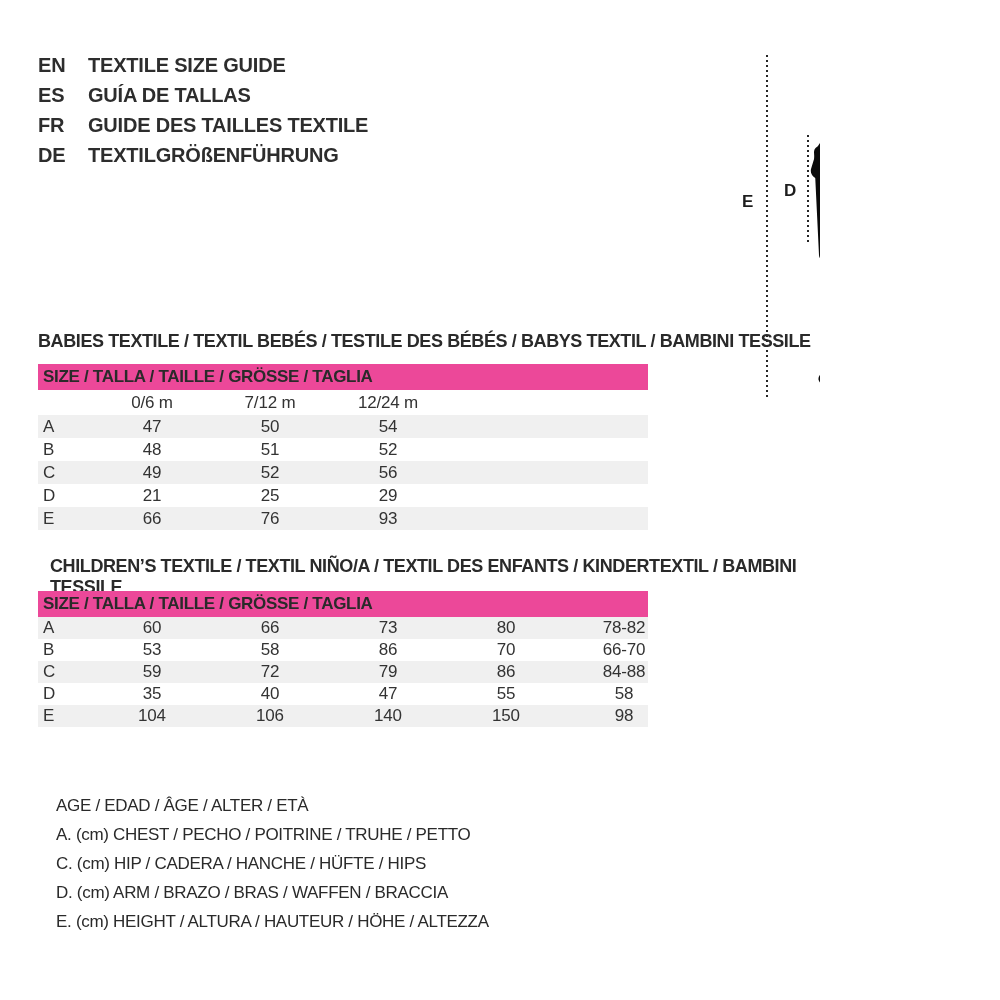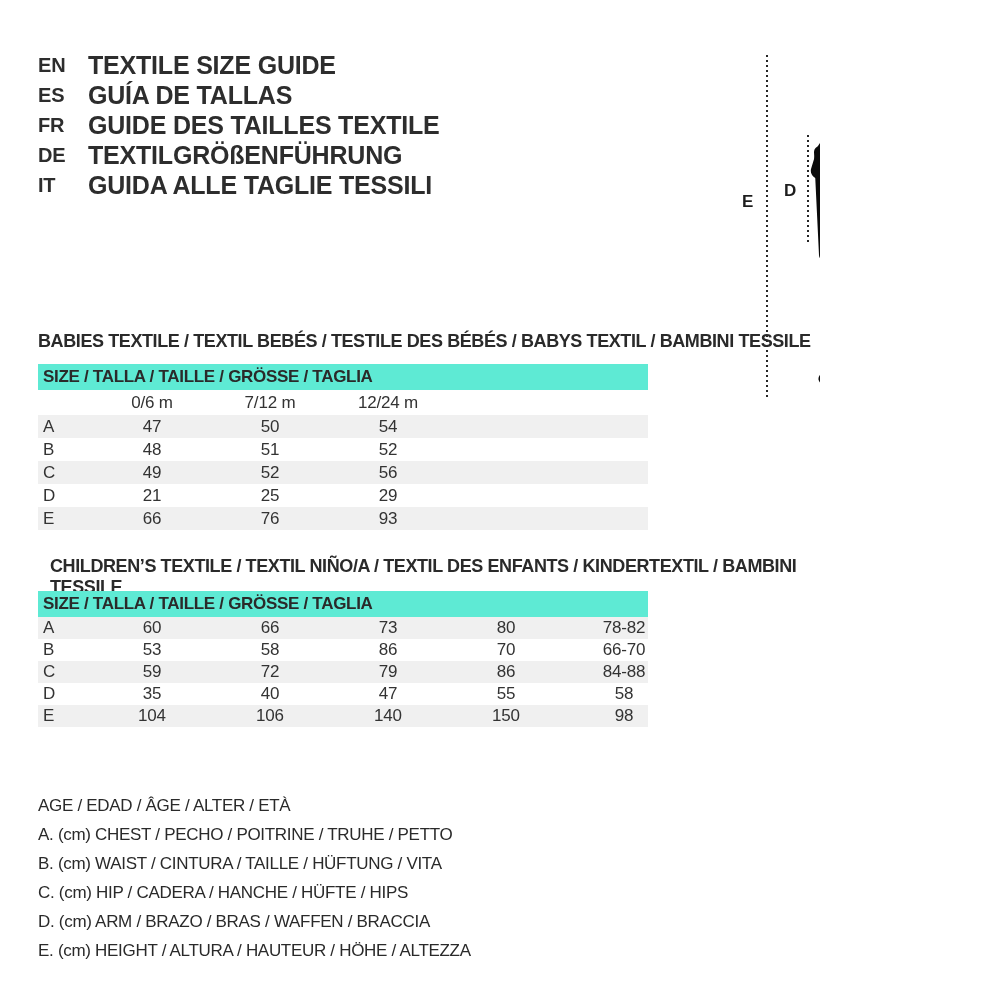--- a/index.html
+++ b/index.html
@@ -7,21 +7,21 @@
   .page {
     position:relative; width:820px; height:1000px; background:#ffffff;
     font-family:"Liberation Sans", sans-serif; color:#2d2d2d; overflow:hidden;
     letter-spacing:-0.2px;
   }
 
   
   .lang-block { position:absolute; left:38px; top:50px; }
   .lang-row { display:flex; height:30px; align-items:center; }
   .lang-code { width:50px; font-size:20px; font-weight:600; }
-  .lang-title { font-size:25px; font-weight:600; }
+  .lang-title { font-size:20px; font-weight:600; }
 
   
   .fig-el { position:absolute; }
   .v-dots {
     width:2px;
     background-image:repeating-linear-gradient(180deg,#262626 0 2px,transparent 2px 5px);
   }
   .dash-yellow {
     height:3px;
     background-image:repeating-linear-gradient(90deg,#e8d98f 0 3px,transparent 3px 7px);
@@ -31,33 +31,33 @@
     background-image:repeating-linear-gradient(90deg,#262626 0 3px,transparent 3px 7px);
   }
   .measure-label { font-size:17px; font-weight:700; color:#1d1d1d; }
 
   
   .section-title { position:absolute; left:38px; font-size:18px; font-weight:700; letter-spacing:-0.4px; color:#2a2a2a; }
 
   
   .size-table { position:absolute; left:38px; width:610px; }
   .size-bar {
-    height:26px; line-height:26px; background:#5eead4; padding-left:5px;
+    height:26px; line-height:26px; background:#ec4899; padding-left:5px;
     font-size:17px; font-weight:600; color:#2a2a2a; letter-spacing:-0.3px;
   }
   .t-row { display:grid; grid-template-columns:55px repeat(5,118px); align-items:center; }
   .t-row.alt { background:#f0f0f0; }
   .t-cell { font-size:17px; text-align:center; color:#333; }
   .t-label { font-size:17px; text-align:left; padding-left:5px; color:#333; }
   .col-head { font-weight:400;text-align:center; }
   .babies .t-row { height:23px; }
   .children .t-row { height:22px; }
 
   
-  .legend { position:absolute; left:38px; top:791px; }
+  .legend { position:absolute; left:56px; top:791px; }
   .legend-line { height:29px; display:flex; align-items:center; font-size:17px; font-weight:500; letter-spacing:-0.3px; color:#2a2a2a; }
 </style>
 </head>
 <body>
 
 <div class="page">
 
   <div class="lang-block">
     <div class="lang-row">
       <span class="lang-code">EN</span>
@@ -67,24 +67,20 @@
       <span class="lang-code">ES</span>
       <span class="lang-title">GUÍA DE TALLAS</span>
     </div>
     <div class="lang-row">
       <span class="lang-code">FR</span>
       <span class="lang-title">GUIDE DES TAILLES TEXTILE</span>
     </div>
     <div class="lang-row">
       <span class="lang-code">DE</span>
       <span class="lang-title">TEXTILGRÖßENFÜHRUNG</span>
-    </div>
-    <div class="lang-row">
-      <span class="lang-code">IT</span>
-      <span class="lang-title">GUIDA ALLE TAGLIE TESSILI</span>
     </div>
   </div>
 
   <svg class="fig-el" style="left:805px; top:52px;" width="130" height="340" viewBox="0 0 130 340">
     <g fill="#0b0b0b" stroke="none">
 
       <path d="M61,2 C79,2 90,17 90,38 C90,52 88,62 82,70 L82,80 L44,80 L44,70 C38,62 34,50 35,33 C37,13 47,2 61,2 Z"></path>
       <circle cx="88" cy="51" r="5"></circle>
 
       <line x1="15" y1="100" x2="20" y2="203" stroke="#0b0b0b" stroke-width="12" stroke-linecap="round"></line>
@@ -204,19 +200,18 @@
       <span class="t-cell">106</span>
       <span class="t-cell">140</span>
       <span class="t-cell">150</span>
       <span class="t-cell">98</span>
     </div>
   </div>
 
   <div class="legend">
     <div class="legend-line">AGE / EDAD / ÂGE / ALTER / ETÀ</div>
     <div class="legend-line">A. (cm) CHEST / PECHO / POITRINE / TRUHE / PETTO</div>
-    <div class="legend-line">B. (cm) WAIST / CINTURA / TAILLE / HÜFTUNG / VITA</div>
     <div class="legend-line">C. (cm) HIP / CADERA / HANCHE / HÜFTE / HIPS</div>
     <div class="legend-line">D. (cm) ARM / BRAZO / BRAS / WAFFEN / BRACCIA</div>
     <div class="legend-line">E. (cm) HEIGHT / ALTURA / HAUTEUR / HÖHE / ALTEZZA</div>
   </div>
 
 </div>
 
 </body></html>

